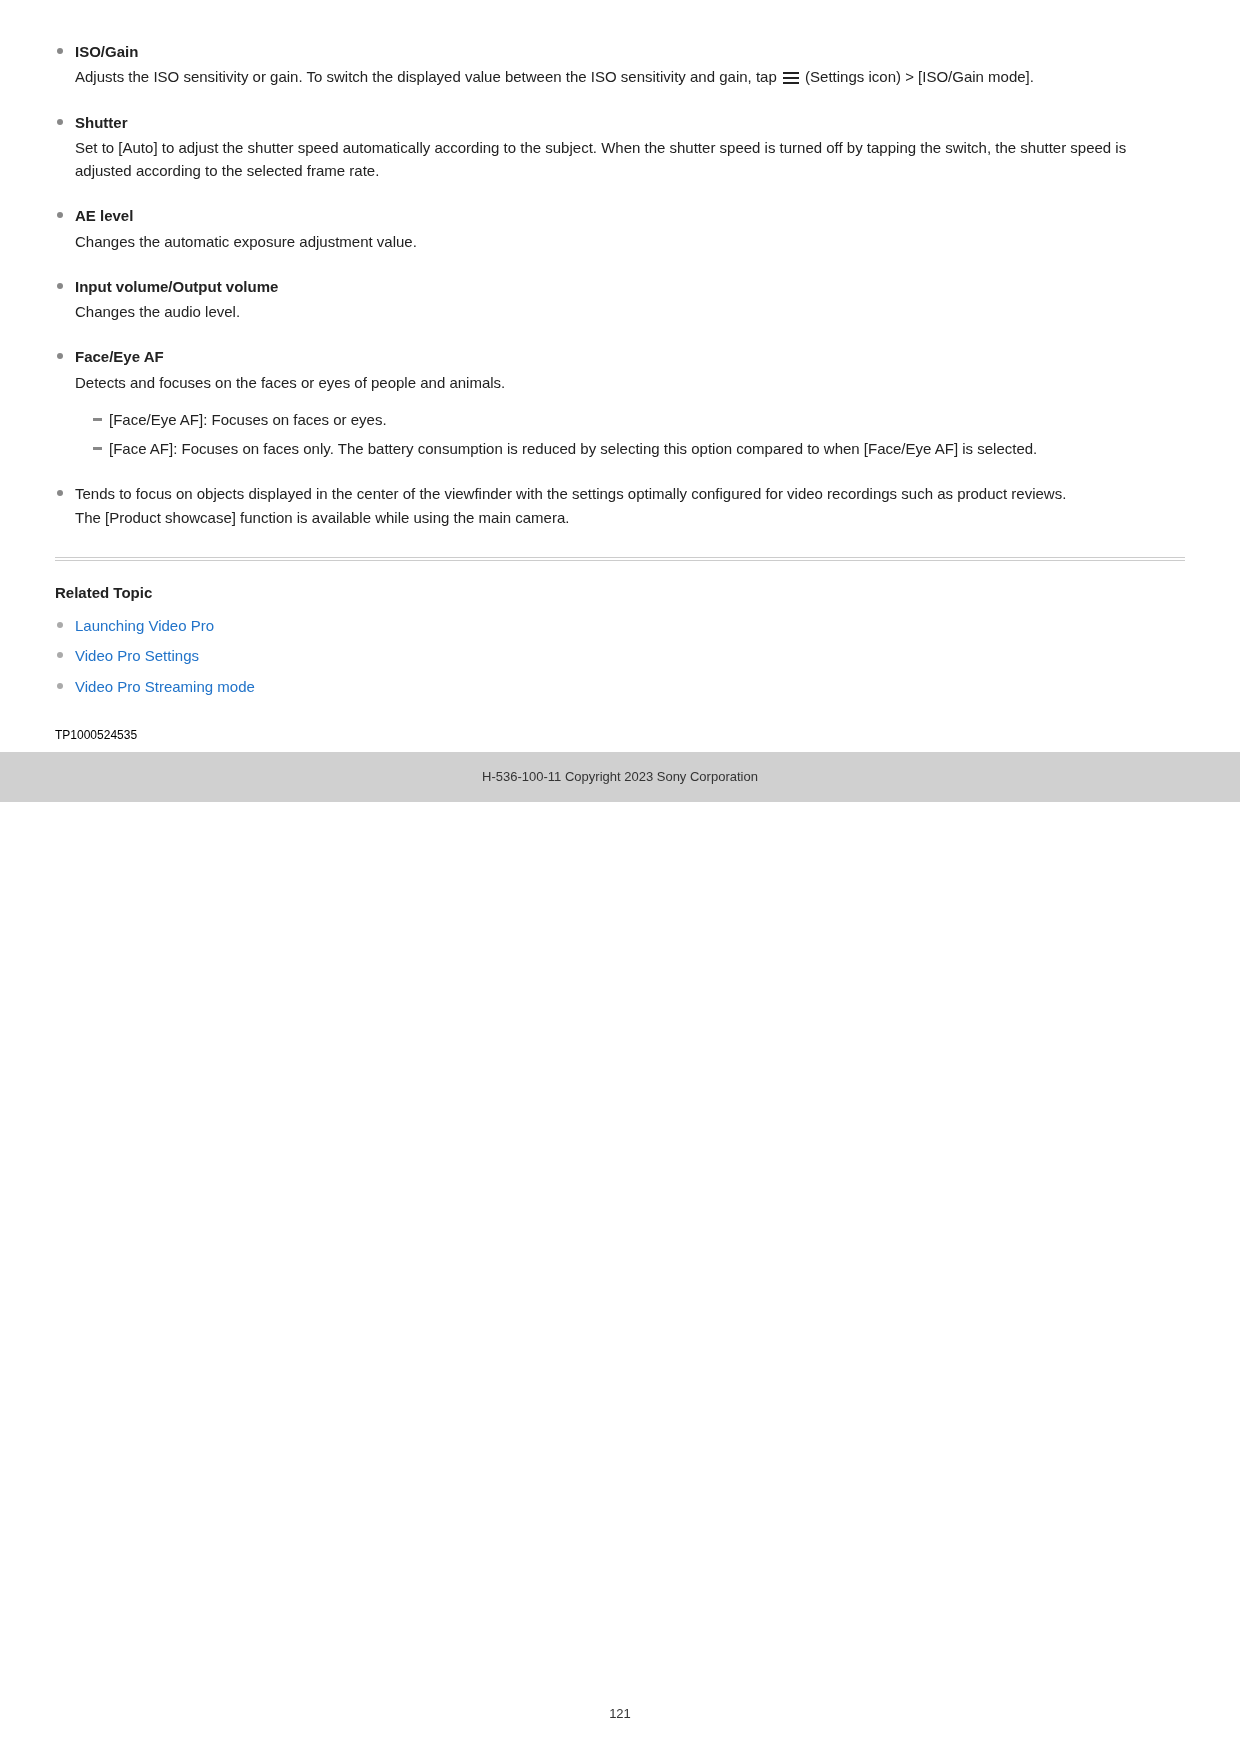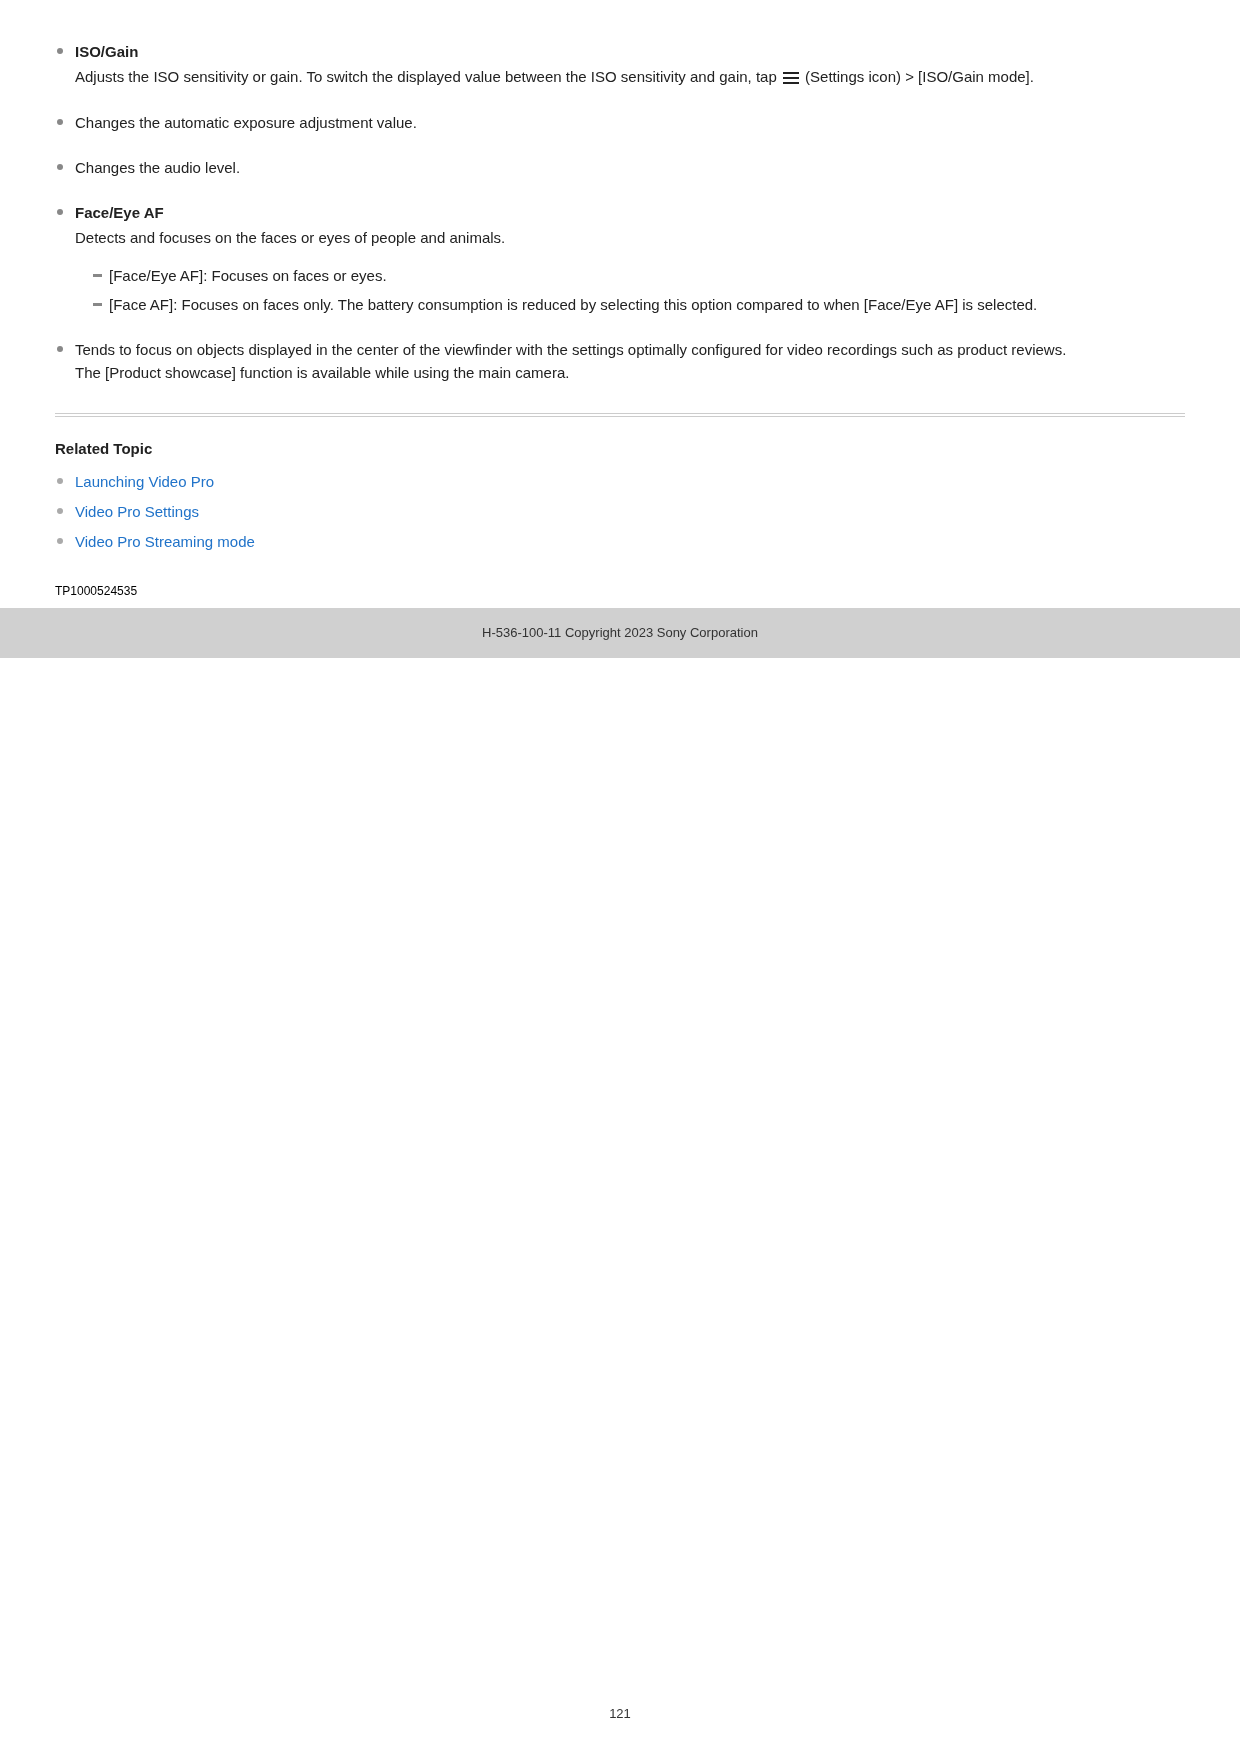--- a/index.html
+++ b/index.html
@@ -142,26 +142,32 @@
 <div class="page">
   <ul class="feature-list">
 
     <li>
       <div class="feature-title">ISO/Gain</div>
       <div class="feature-desc">
         <span>Adjusts the ISO sensitivity or gain. To switch the displayed value between the ISO sensitivity and gain, tap </span><span class="inline-icon"><span></span><span></span><span></span></span><span> (Settings icon) &gt; [ISO/Gain mode].</span>
       </div>
     </li>
 
-
-    <li>
+    <li>
+      <div class="feature-title">Shutter</div>
+      <div class="feature-desc">Set to [Auto] to adjust the shutter speed automatically according to the subject. When the shutter speed is turned off by tapping the switch, the shutter speed is adjusted according to the selected frame rate.</div>
+    </li>
+
+    <li>
+      <div class="feature-title">AE level</div>
       <div class="feature-desc">Changes the automatic exposure adjustment value.</div>
     </li>
 
     <li>
+      <div class="feature-title">Input volume/Output volume</div>
       <div class="feature-desc">Changes the audio level.</div>
     </li>
 
     <li>
       <div class="feature-title">Face/Eye AF</div>
       <div class="feature-desc">Detects and focuses on the faces or eyes of people and animals.</div>
       <ul class="sub-list">
         <li>[Face/Eye AF]: Focuses on faces or eyes.</li>
         <li>[Face AF]: Focuses on faces only. The battery consumption is reduced by selecting this option compared to when [Face/Eye AF] is selected.</li>
       </ul>

